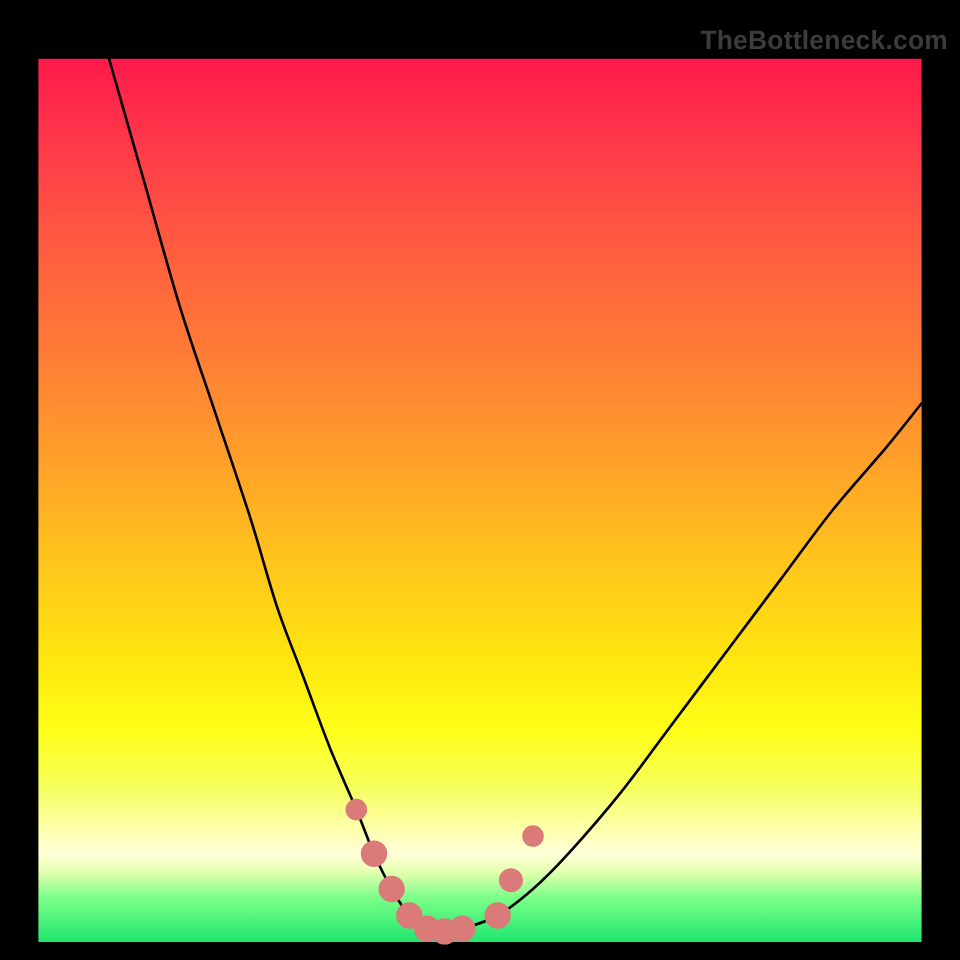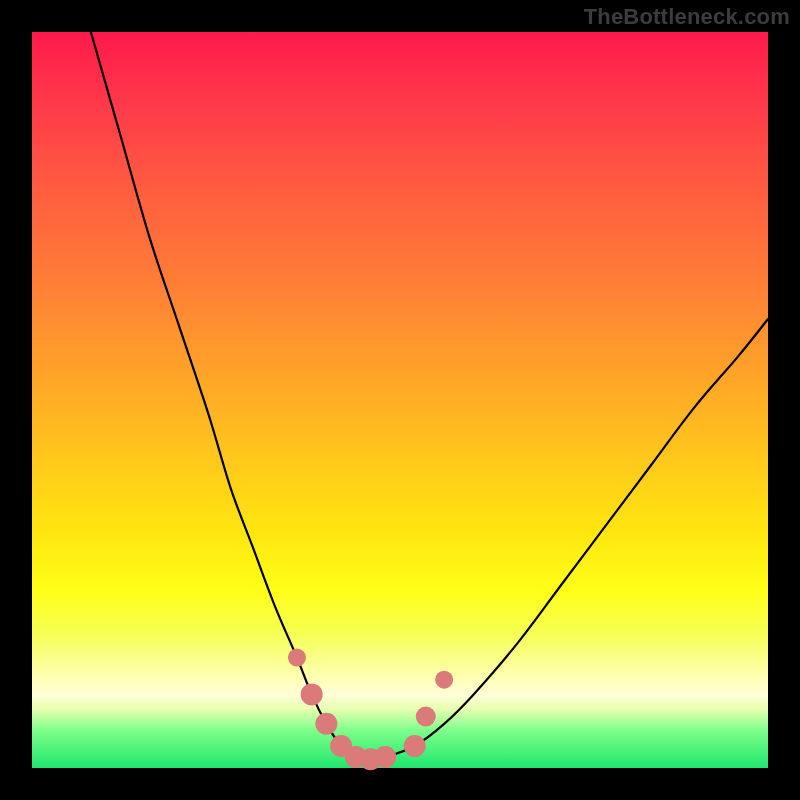--- a/index.html
+++ b/index.html
@@ -8,20 +8,21 @@
     width: 800px;
     height: 800px;
     background: #000;
     font-family: Arial, Helvetica, sans-serif;
   }
   .frame {
     position: relative;
     width: 800px;
     height: 596px;
     background: #000;
+    margin-top: 17px;
   }
   .watermark {
     position: absolute;
     top: 4px;
     right: 10px;
     color: #3c3c3c;
     font-size: 22px;
     font-weight: 600;
     letter-spacing: 0.2px;
     z-index: 10;

